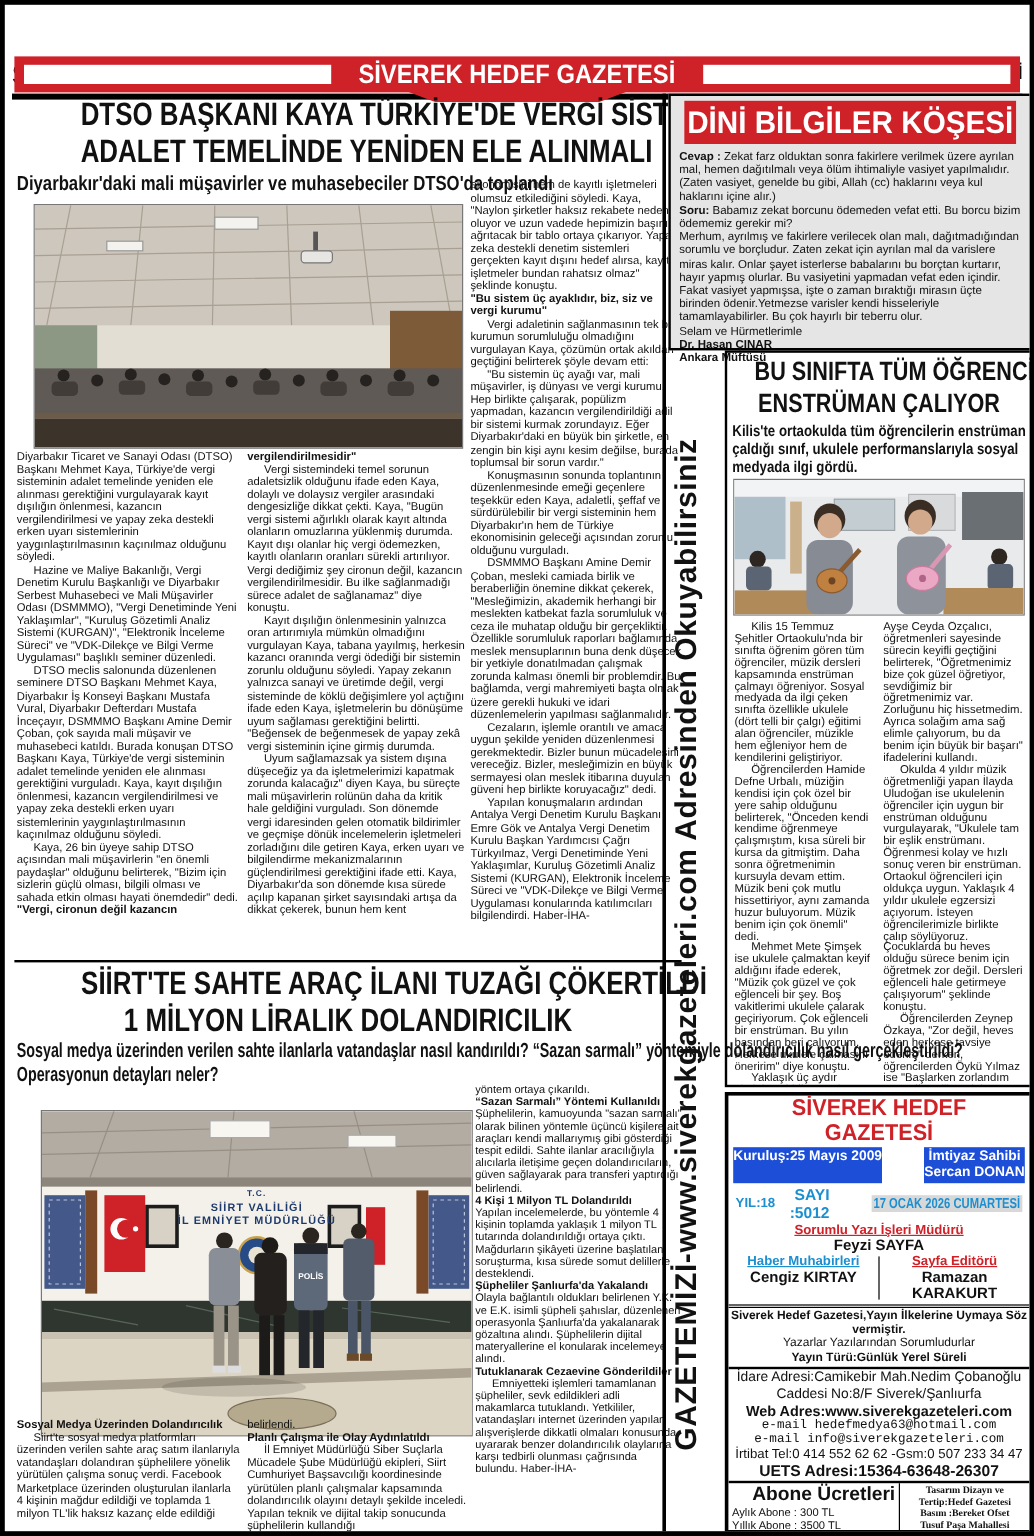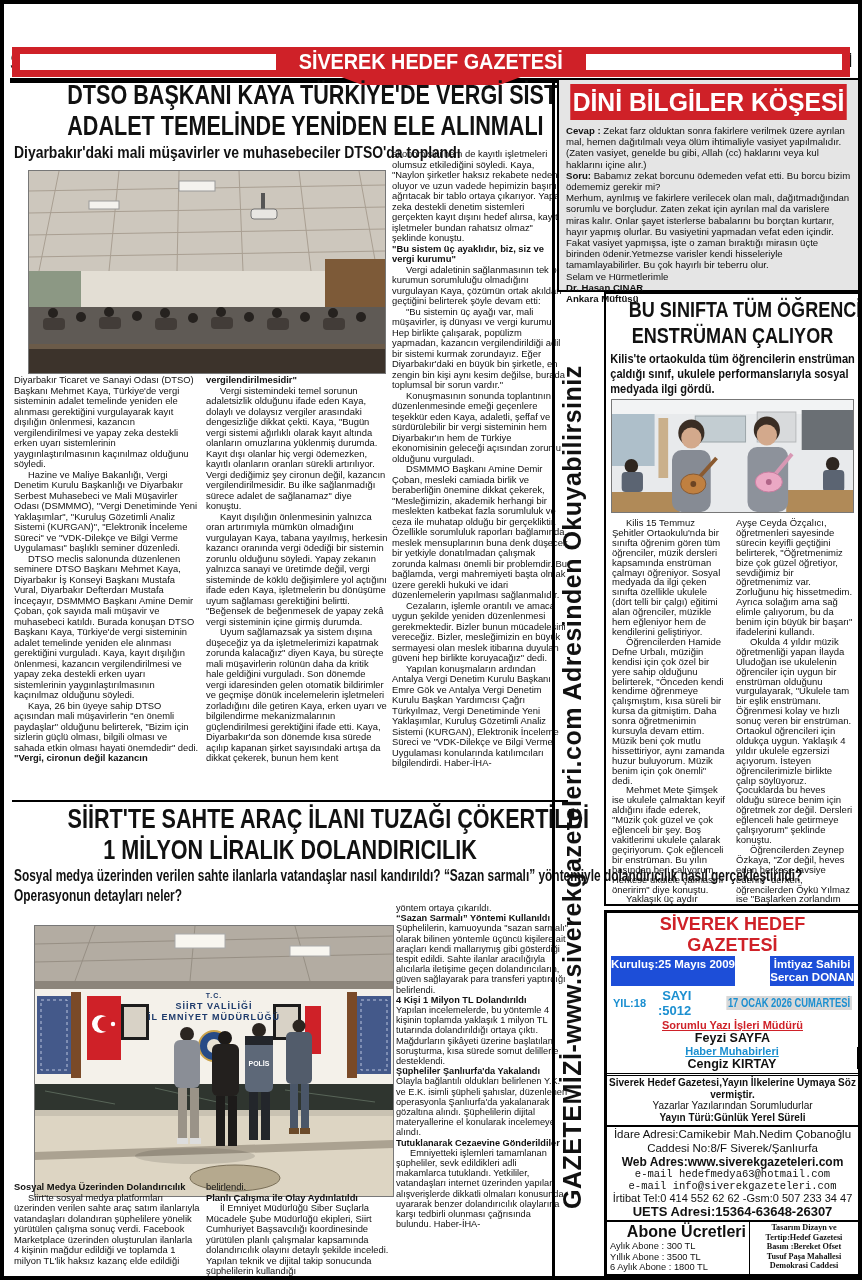--- a/index.html
+++ b/index.html
@@ -396,20 +396,24 @@
       <span class="blue mast-date">17 OCAK 2026 CUMARTESİ</span>
     </div>
     <div class="red-u mast-sor">Sorumlu Yazı İşleri Müdürü</div>
     <div class="mast-name">Feyzi SAYFA</div>
     <div class="mast-people">
       <div>
         <div class="blue-u mast-sor">Haber Muhabirleri</div>
         <div class="mast-name">Cengiz KIRTAY</div>
       </div>
       <div class="sep"></div>
+      <div>
+        <div class="red-u mast-sor">Sayfa Editörü</div>
+        <div class="mast-name">Ramazan KARAKURT</div>
+      </div>
     </div>
     <div class="mast-pledge">
       <div class="b1">Siverek Hedef Gazetesi,Yayın İlkelerine Uymaya Söz vermiştir.</div>
       <div>Yazarlar Yazılarından Sorumludurlar</div>
       <div class="b1">Yayın Türü:Günlük Yerel Süreli</div>
     </div>
     <div class="mast-addr">İdare Adresi:Camikebir Mah.Nedim Çobanoğlu</div>
     <div class="mast-addr">Caddesi No:8/F Siverek/Şanlıurfa</div>
     <div class="mast-web">Web Adres:www.siverekgazeteleri.com</div>
     <div class="mast-mail">e-mail hedefmedya63@hotmail.com</div>

